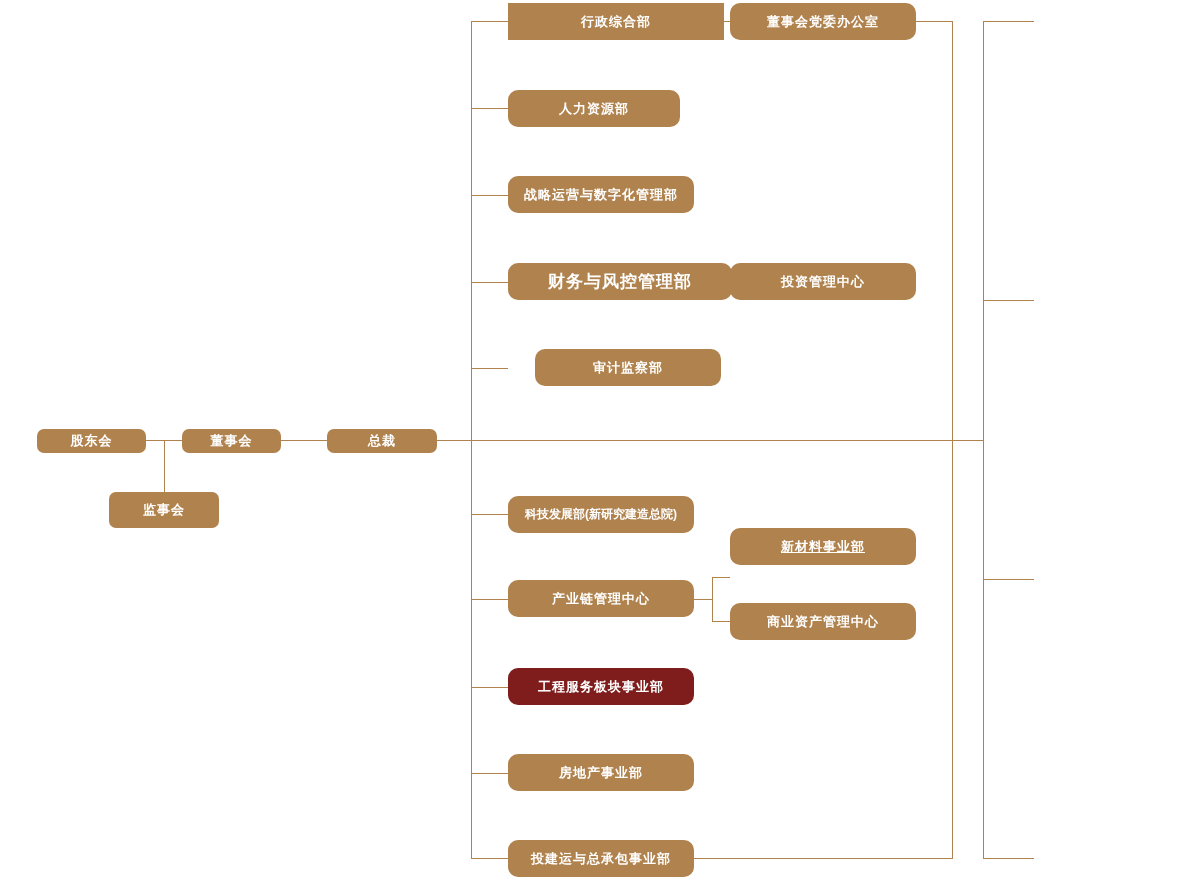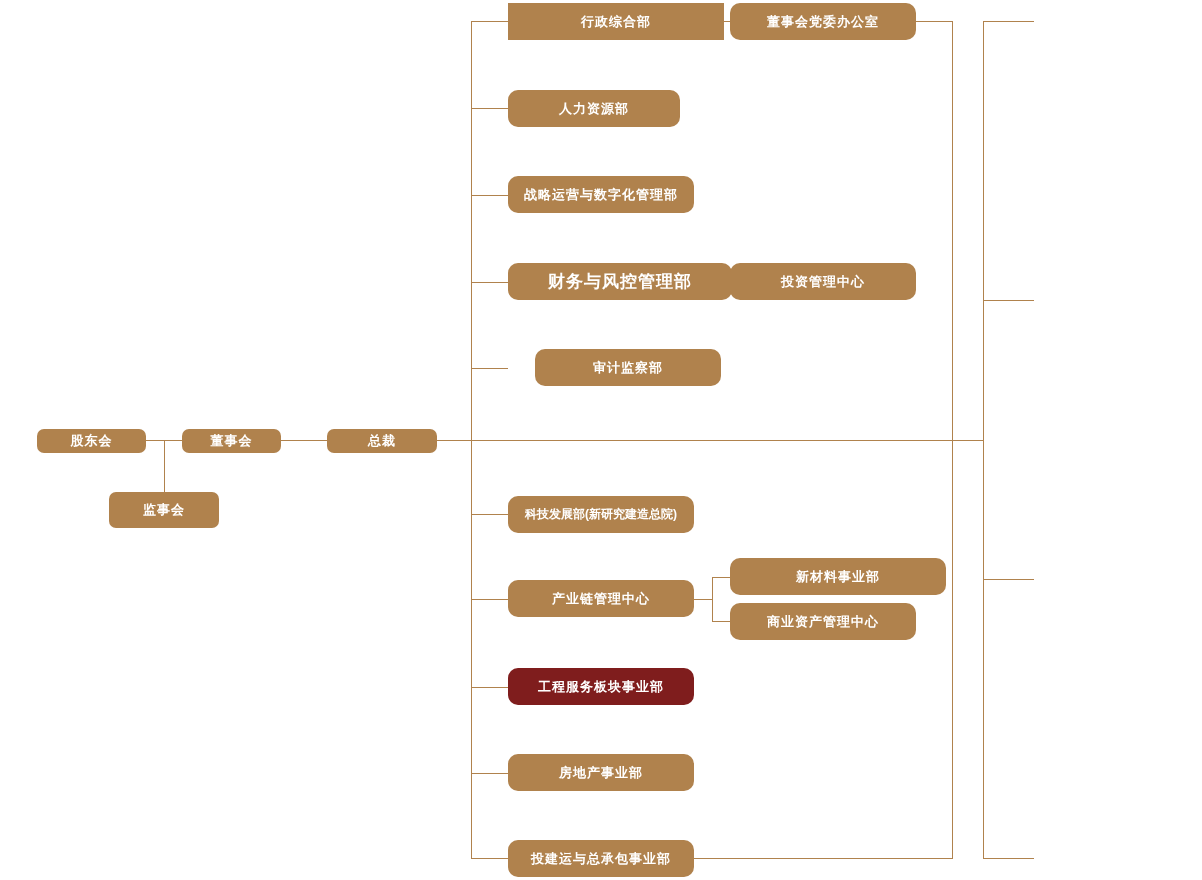--- a/index.html
+++ b/index.html
@@ -69,18 +69,18 @@
     <div class="node" style="left: 109px; top: 492px; width: 110px; height: 36px; border-radius: 7px; font-size: 13px; background: rgb(176, 130, 77); color: rgb(255, 255, 255);">监事会</div>
     <div class="node" style="left: 508px; top: 3px; width: 216px; height: 37px; border-radius: 0; font-size: 13px; background: rgb(176, 130, 77); color: rgb(255, 255, 255);">行政综合部</div>
     <div class="node" style="left: 730px; top: 3px; width: 186px; height: 37px; border-radius: 10px; font-size: 13px; background: rgb(176, 130, 77); color: rgb(255, 255, 255);">董事会党委办公室</div>
     <div class="node" style="left: 508px; top: 90px; width: 172px; height: 37px; border-radius: 10px; font-size: 13px; background: rgb(176, 130, 77); color: rgb(255, 255, 255);">人力资源部</div>
     <div class="node" style="left: 508px; top: 176px; width: 186px; height: 37px; border-radius: 10px; font-size: 13px; background: rgb(176, 130, 77); color: rgb(255, 255, 255);">战略运营与数字化管理部</div>
     <div class="node" style="left: 508px; top: 263px; width: 224px; height: 37px; border-radius: 10px; font-size: 17px; background: rgb(176, 130, 77); color: rgb(255, 255, 255);">财务与风控管理部</div>
     <div class="node" style="left: 730px; top: 263px; width: 186px; height: 37px; border-radius: 10px; font-size: 13px; background: rgb(176, 130, 77); color: rgb(255, 255, 255);">投资管理中心</div>
     <div class="node" style="left: 508px; top: 349px; width: 186px; height: 37px; border-radius: 10px; font-size: 13px; background: rgb(176, 130, 77); color: rgb(255, 255, 255); margin-left: 27px;">审计监察部</div>
     <div class="node compact" style="left: 508px; top: 496px; width: 186px; height: 37px; border-radius: 10px; font-size: 12px; background: rgb(176, 130, 77); color: rgb(255, 255, 255);">科技发展部(新研究建造总院)</div>
     <div class="node" style="left: 508px; top: 580px; width: 186px; height: 37px; border-radius: 10px; font-size: 13px; background: rgb(176, 130, 77); color: rgb(255, 255, 255);">产业链管理中心</div>
-    <div class="node" style="left: 730px; top: 558px; width: 216px; height: 37px; border-radius: 10px; font-size: 13px; background: rgb(176, 130, 77); color: rgb(255, 255, 255);">新材料事业部</div>
+    <div class="node" style="left: 730px; top: 528px; width: 186px; height: 37px; border-radius: 10px; font-size: 13px; background: rgb(176, 130, 77); color: rgb(255, 255, 255); text-decoration: underline;">新材料事业部</div>
     <div class="node" style="left: 730px; top: 603px; width: 186px; height: 37px; border-radius: 10px; font-size: 13px; background: rgb(176, 130, 77); color: rgb(255, 255, 255);">商业资产管理中心</div>
     <div class="node" style="left: 508px; top: 668px; width: 186px; height: 37px; border-radius: 10px; font-size: 13px; background: #7f1d1d; color: rgb(255, 255, 255);">工程服务板块事业部</div>
     <div class="node" style="left: 508px; top: 754px; width: 186px; height: 37px; border-radius: 10px; font-size: 13px; background: rgb(176, 130, 77); color: rgb(255, 255, 255);">房地产事业部</div>
     <div class="node" style="left: 508px; top: 840px; width: 186px; height: 37px; border-radius: 10px; font-size: 13px; background: rgb(176, 130, 77); color: rgb(255, 255, 255);">投建运与总承包事业部</div>
   </div>
 
 </body></html>

